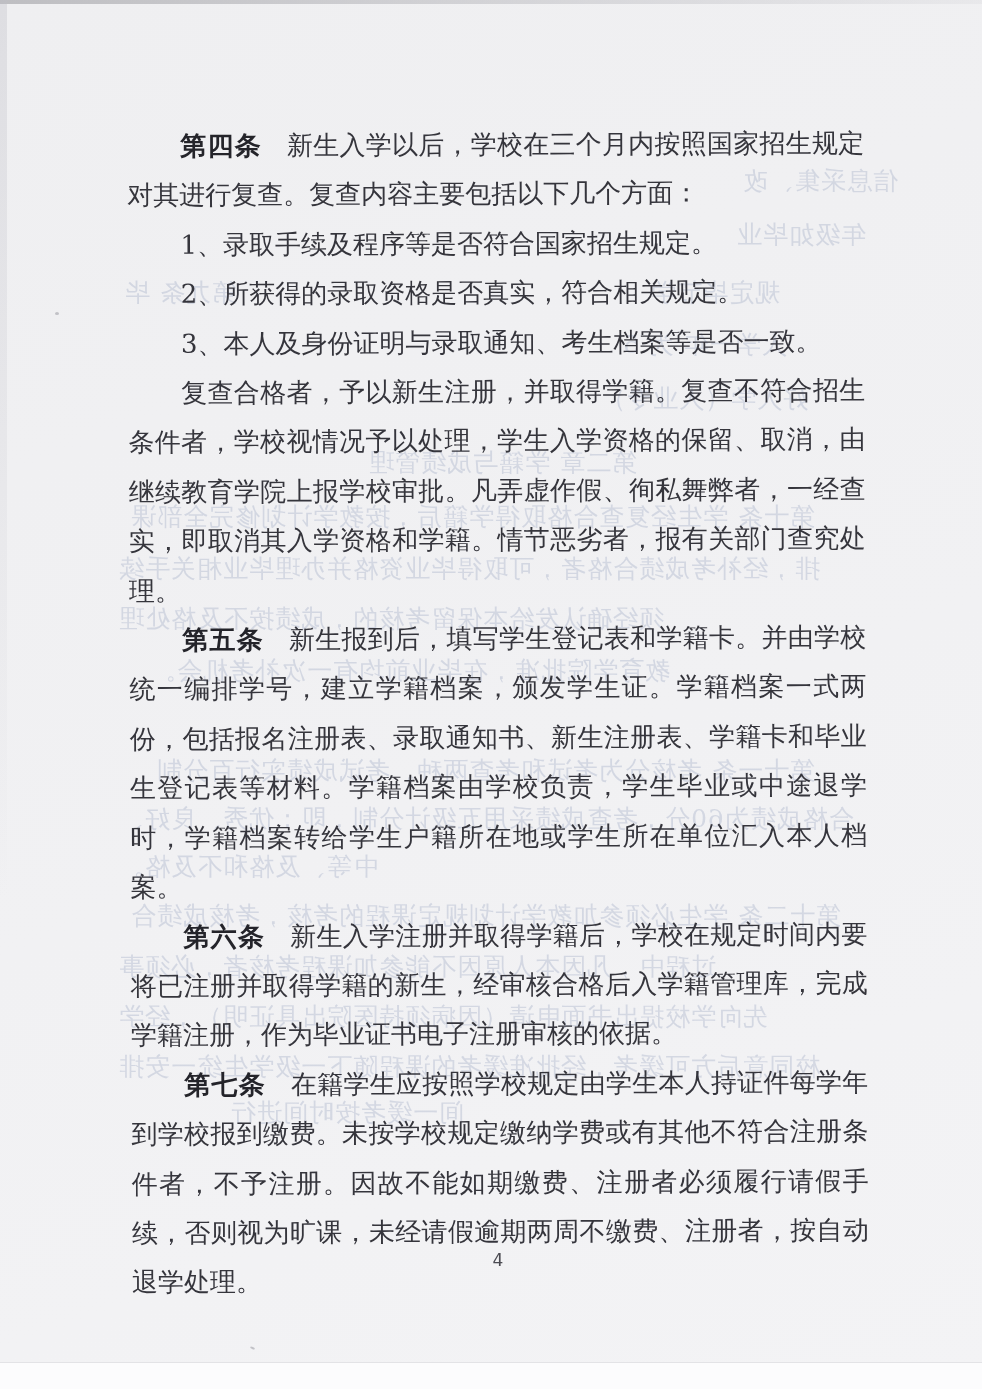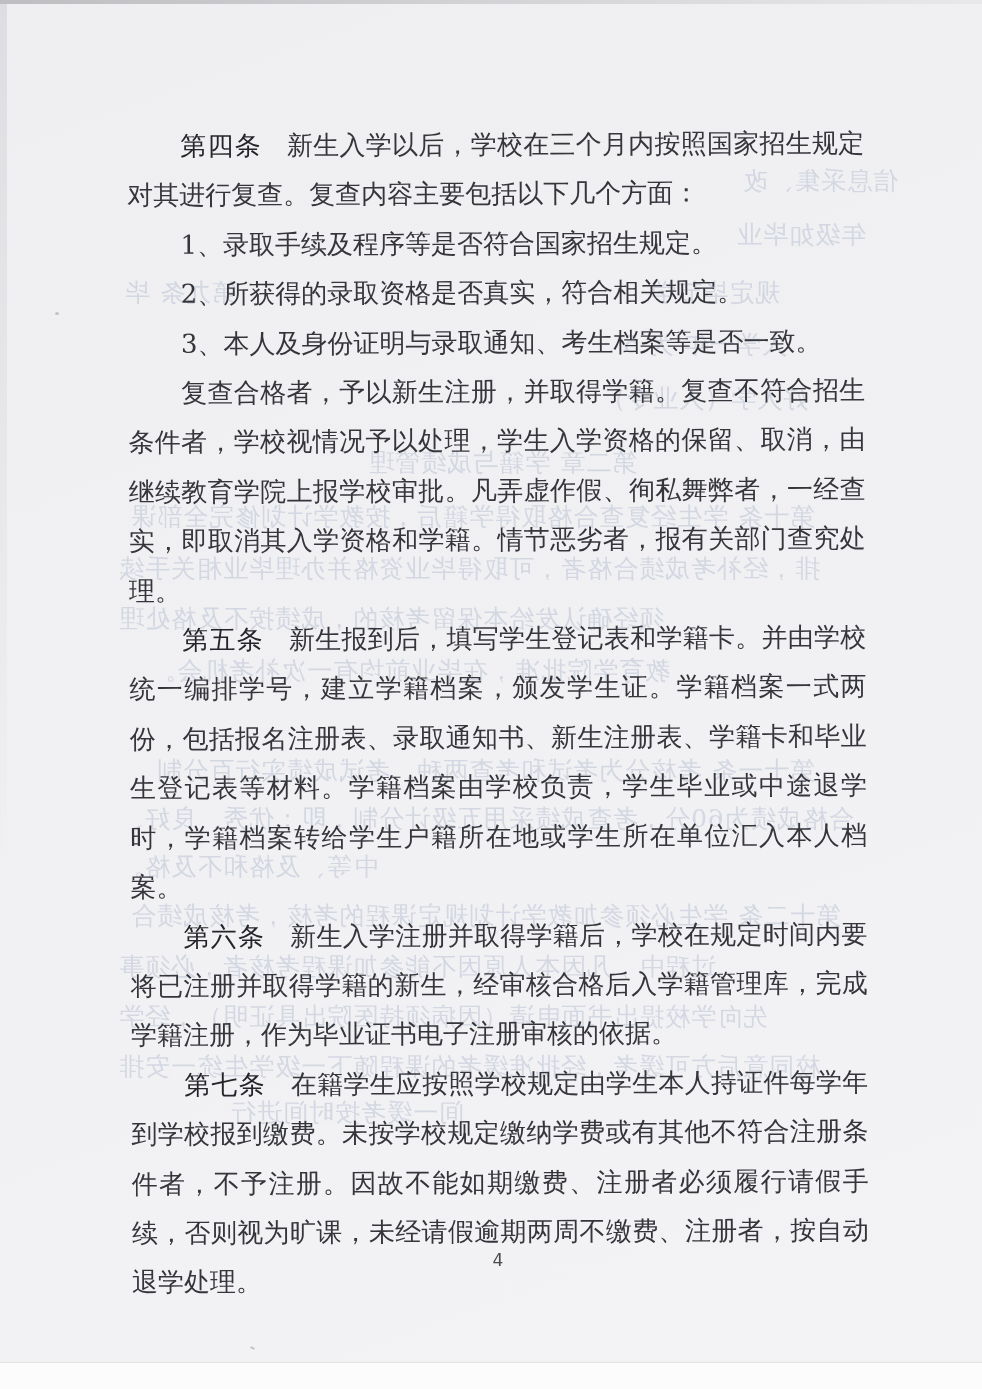--- a/index.html
+++ b/index.html
@@ -73,21 +73,21 @@
     font-size: 26px;
     line-height: 49.4px;
     text-align: justify;
     text-justify: inter-character;
   }
   .para {
     margin: 0;
     text-indent: 53px;
   }
   .para .label {
-    font-weight: 400;
+    font-weight: 700;
     color: #24242a;
     margin-right: 25px;
     letter-spacing: 1px;
   }
   .page-number {
     position: absolute;
     left: 478px;
     top: 1250px;
     width: 40px;
     text-align: center;

